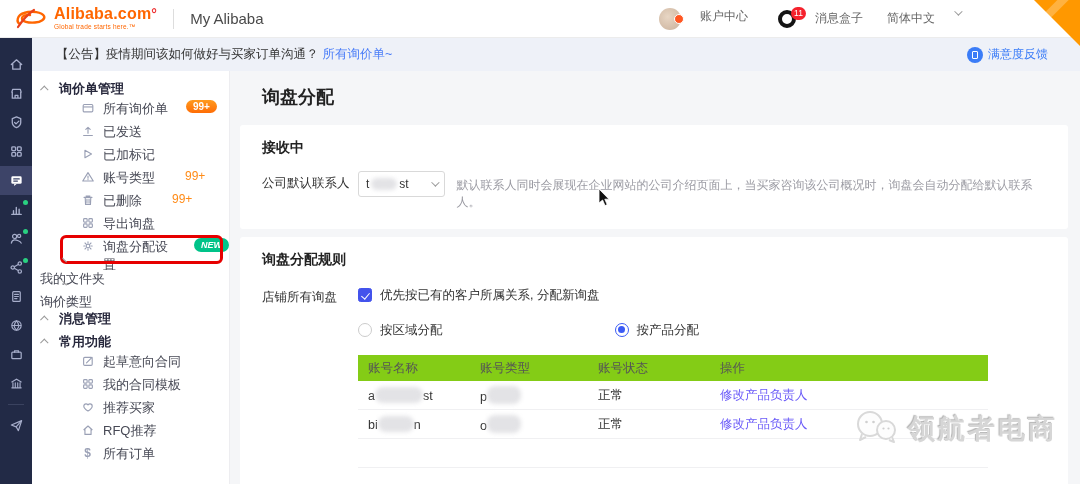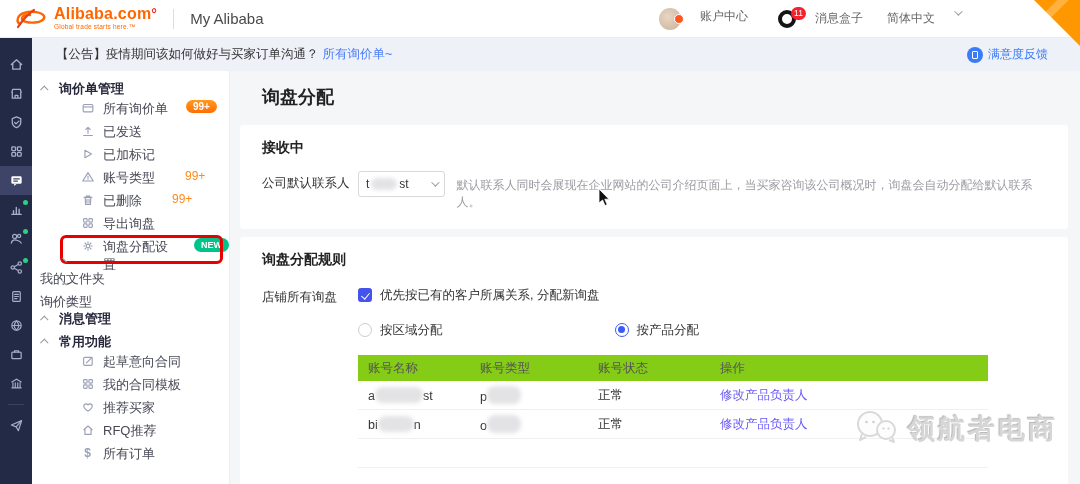--- a/index.html
+++ b/index.html
@@ -57,21 +57,21 @@
   .sidebar { position:absolute; left:32px; top:71px; width:198px; height:413px; background:#fff;
              border-right:1px solid #ededf0; padding-top:6px; z-index:2; }
   .s-head { height:23px; display:flex; align-items:center; gap:11px; padding-left:10px;
             font-size:13px; font-weight:bold; color:#28293d; cursor:pointer; }
   .s-item { position:relative; height:23px; display:flex; align-items:flex-start; gap:8px; padding-left:48px;
             font-size:13px; color:#474955; cursor:pointer; }
   .s-item .sic { width:15px; height:15px; flex:0 0 15px; display:flex; align-items:center; justify-content:center; }
   .pill { background:linear-gradient(180deg,#ff9a1f,#ff6d05); color:#fff; font-size:10px; font-weight:bold;
           padding:1px 7px; border-radius:9px; margin-left:10px; }
   .cnt { color:#ff8b17; font-size:12px; margin-left:22px; }
-  .newpill { background:#00c389; color:#fff; font-size:9px; font-weight:bold; padding:2px 7px; border-radius:8px; margin-left:8px; }
+  .newpill { background:#00c389; color:#fff; font-size:9px; font-weight:bold; padding:2px 7px; border-radius:8px; margin-left:8px;font-style:italic; }
   .redbox { position:absolute; left:28px; right:6px; top:-3px; bottom:-3px; border:3px solid #e60000; border-radius:6px; pointer-events:none; }
   .foldrow .chev { margin-left:28px; }
   .s-item.foldrow { padding-left:0;flex-direction:column; }
   .foldtools { display:flex; gap:8px; margin-left:14px; align-items:center; }
   .dollar { font-size:12px; color:#9aa0b5; font-weight:bold; }
 
   
   .main { position:absolute; left:230px; top:71px; width:850px; height:413px; background:#f5f6f8;
           padding:14px 12px 0 10px; overflow:hidden; z-index:1; }
   .page-title { font-size:18px; font-weight:bold; color:#222; padding-left:22px; margin-bottom:16px; }

